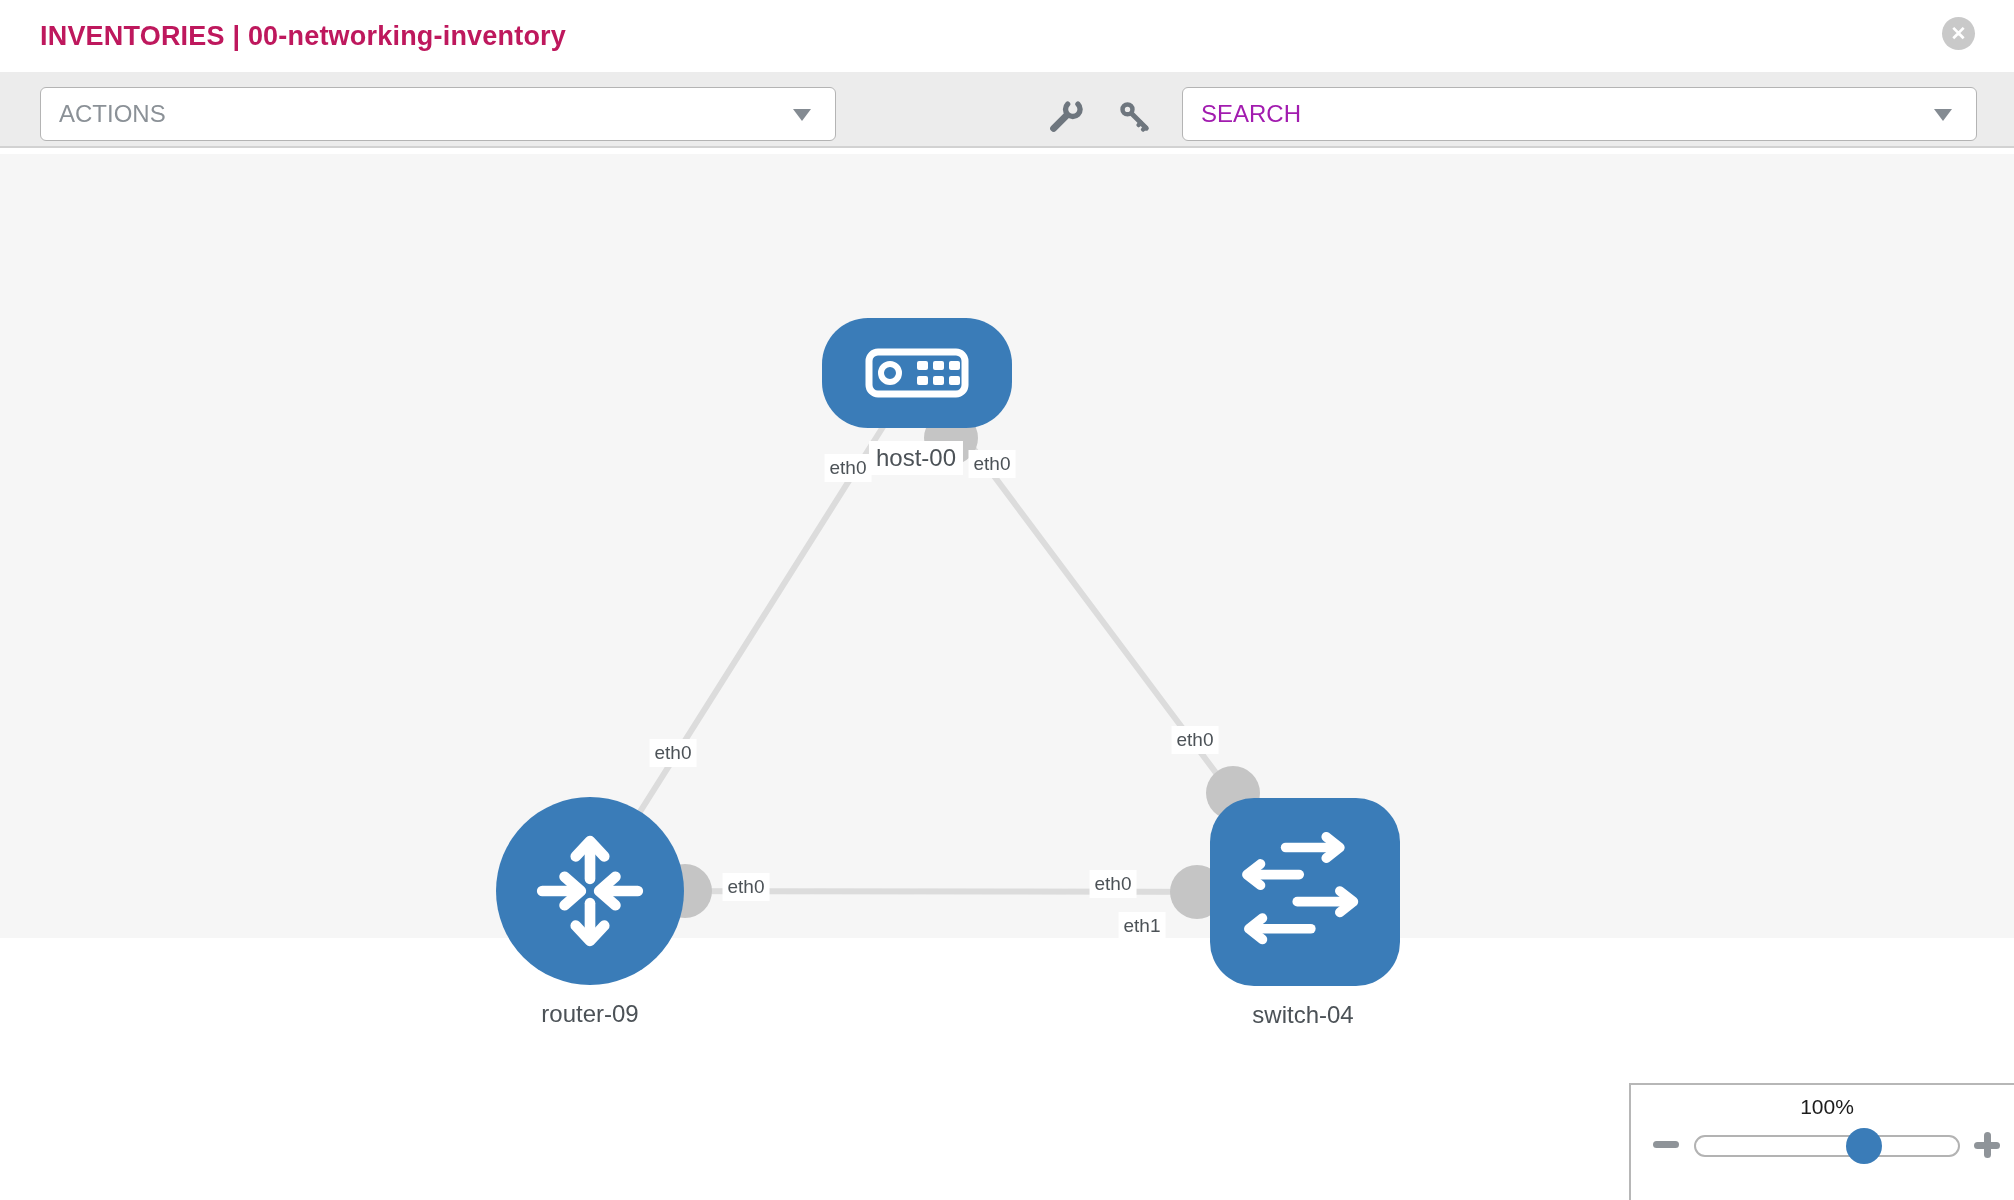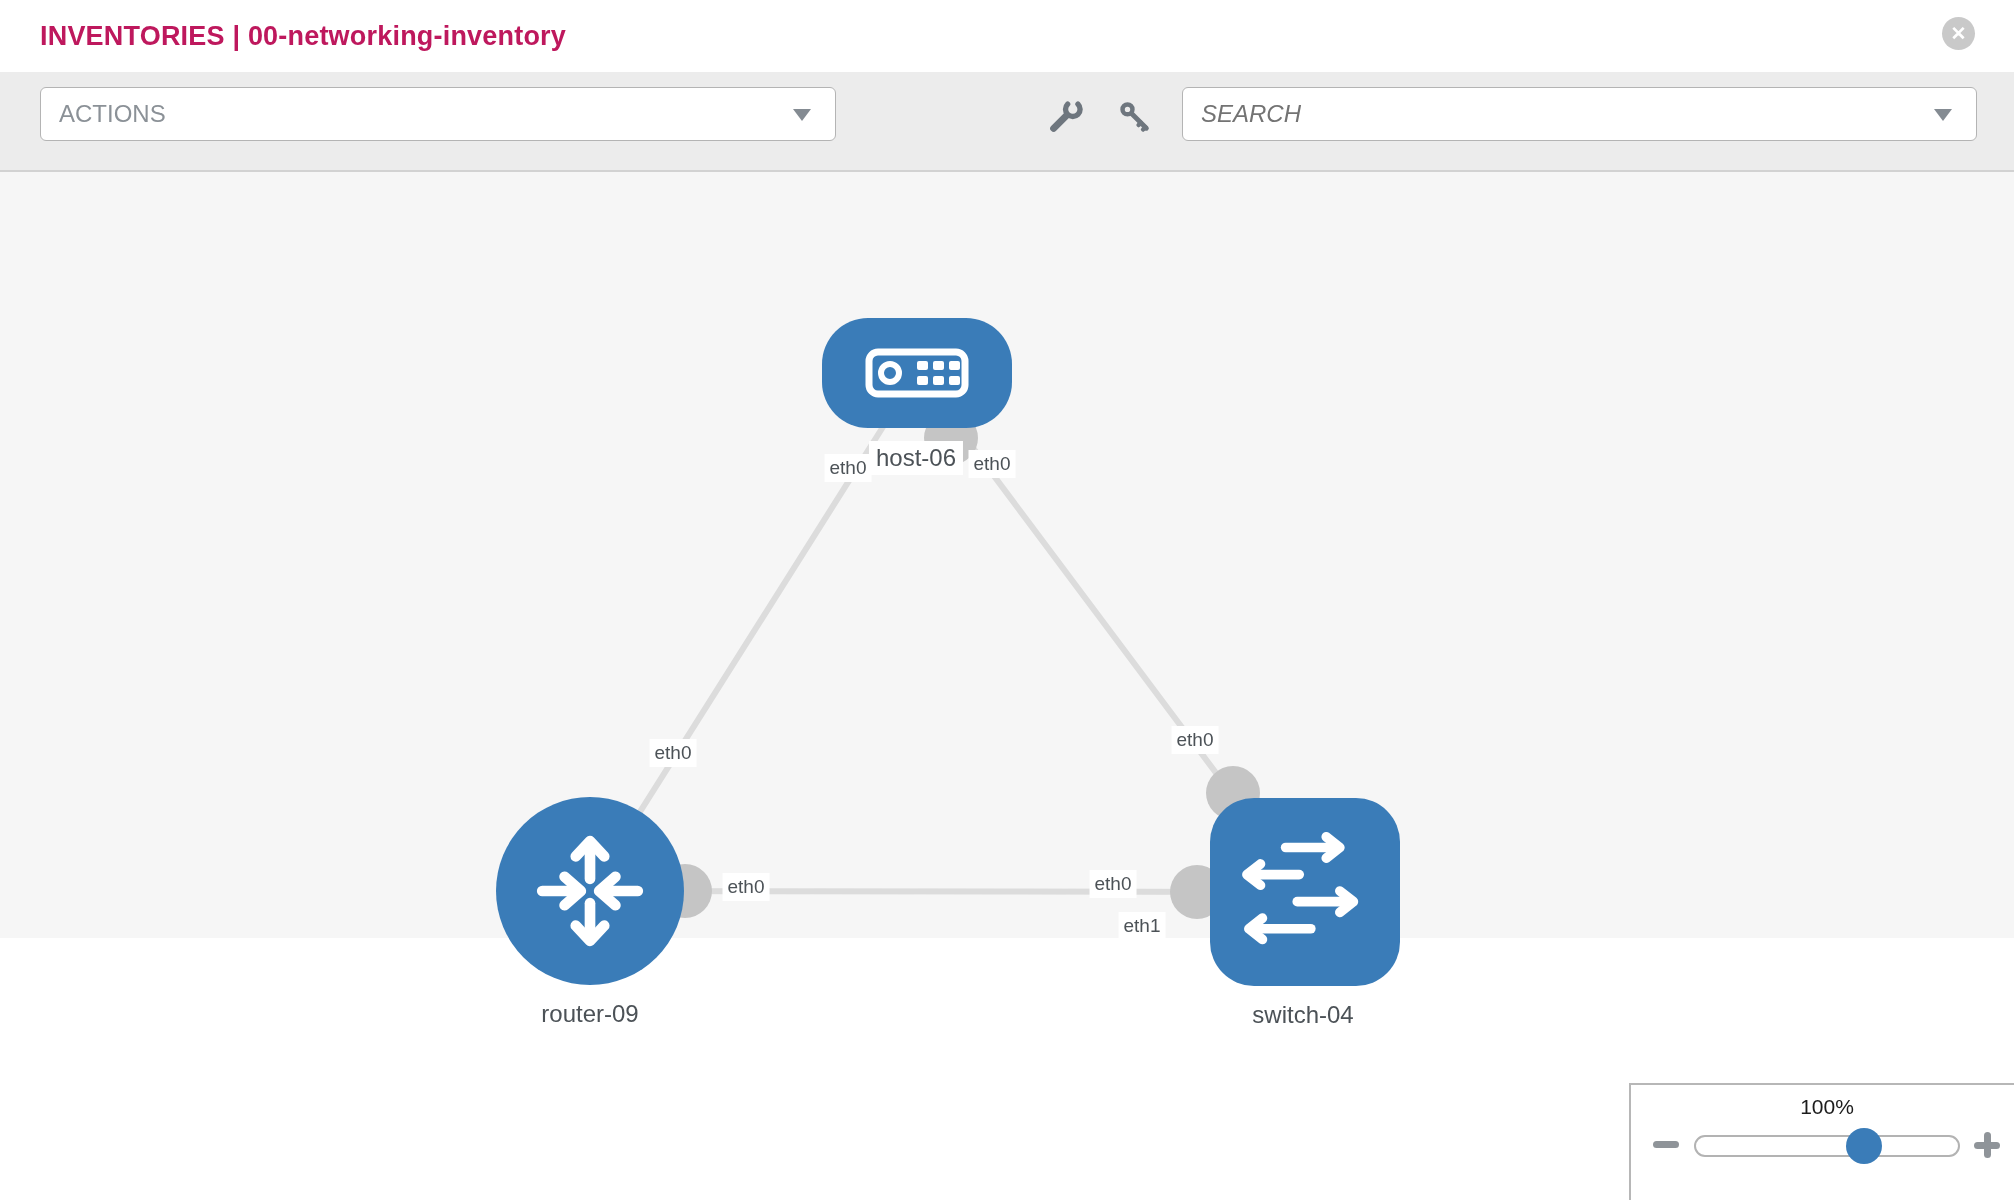--- a/index.html
+++ b/index.html
@@ -9,28 +9,28 @@
   
   .titlebar { position:absolute; left:0; top:0; width:2014px; height:72px; background:#fff; z-index:30; }
   .page-title { position:absolute; left:40px; top:0; height:72px; line-height:72px;
     font-size:27px; font-weight:700; color:#be185d; letter-spacing:0.2px; }
   .close-btn { position:absolute; left:1942px; top:17px; width:33px; height:33px;
     border-radius:50%; background:#c9c9c9; border:none; cursor:pointer;
     display:flex; align-items:center; justify-content:center; }
   .close-btn .x { color:#fff; font-size:19px; font-weight:700; line-height:1; }
 
   
-  .toolbar { position:absolute; left:0; top:72px; width:2014px; height:100px;
+  .toolbar { position:absolute; left:0; top:72px; width:2014px; height:76px;
     background:#ececec; border-bottom:2px solid #d2d2d2; z-index:30; }
   .select { position:absolute; top:15px; height:54px; background:#fff;
     border:1px solid #b4b4b4; border-radius:6px; cursor:pointer; }
   .select.actions { left:40px;  width:796px; }
   .select.search  { left:1182px; width:795px; }
   .select-label { position:absolute; left:18px; top:0; line-height:52px; font-size:24px; color:#8b9197; }
-  .select.search .select-label { color:#737373;font-style:italic; }
+  .select.search .select-label { color:#a21caf; }
   .caret { position:absolute; right:24px; top:21px; width:0; height:0;
     border-left:9px solid transparent; border-right:9px solid transparent;
     border-top:12px solid #848b92; }
   .tool-btn { position:absolute; top:24px; width:40px; height:40px; background:transparent;
     border:none; cursor:pointer; display:flex; align-items:center; justify-content:center; }
   .tool-btn.wrench { left:1046px; }
   .tool-btn.key    { left:1115px; }
 
   
   .canvas { position:absolute; left:0; top:154px; width:2014px; height:784px;
@@ -161,21 +161,21 @@
   <div id="labels-layer">
       <div class="chip eth" style="left: 848px; top: 314px;">eth0</div>
       <div class="chip eth" style="left: 992px; top: 310px;">eth0</div>
       <div class="chip eth" style="left: 673px; top: 599px;">eth0</div>
       <div class="chip eth" style="left: 1195px; top: 586px;">eth0</div>
       <div class="chip eth" style="left: 746px; top: 733px;">eth0</div>
       <div class="chip eth" style="left: 1113px; top: 730px;">eth0</div>
       <div class="chip eth" style="left: 1142px; top: 772px;">eth1</div>
     </div>
 
-  <div class="chip node-label" style="left: 916px; top: 304px;">host-06</div>
+  <div class="chip node-label" style="left: 916px; top: 304px;">host-00</div>
   <div class="chip node-label" style="left: 590px; top: 860px;">router-09</div>
   <div class="chip node-label" style="left: 1303px; top: 861px;">switch-04</div>
 </div>
 
 <div class="zoom-panel">
   <div class="zoom-value">100%</div>
   <button class="zoom-minus"></button>
   <div class="zoom-track"></div>
   <div class="zoom-handle" id="zoom-handle" style="left: 215.24px; top: 43px;"></div>
   <button class="zoom-plus">

